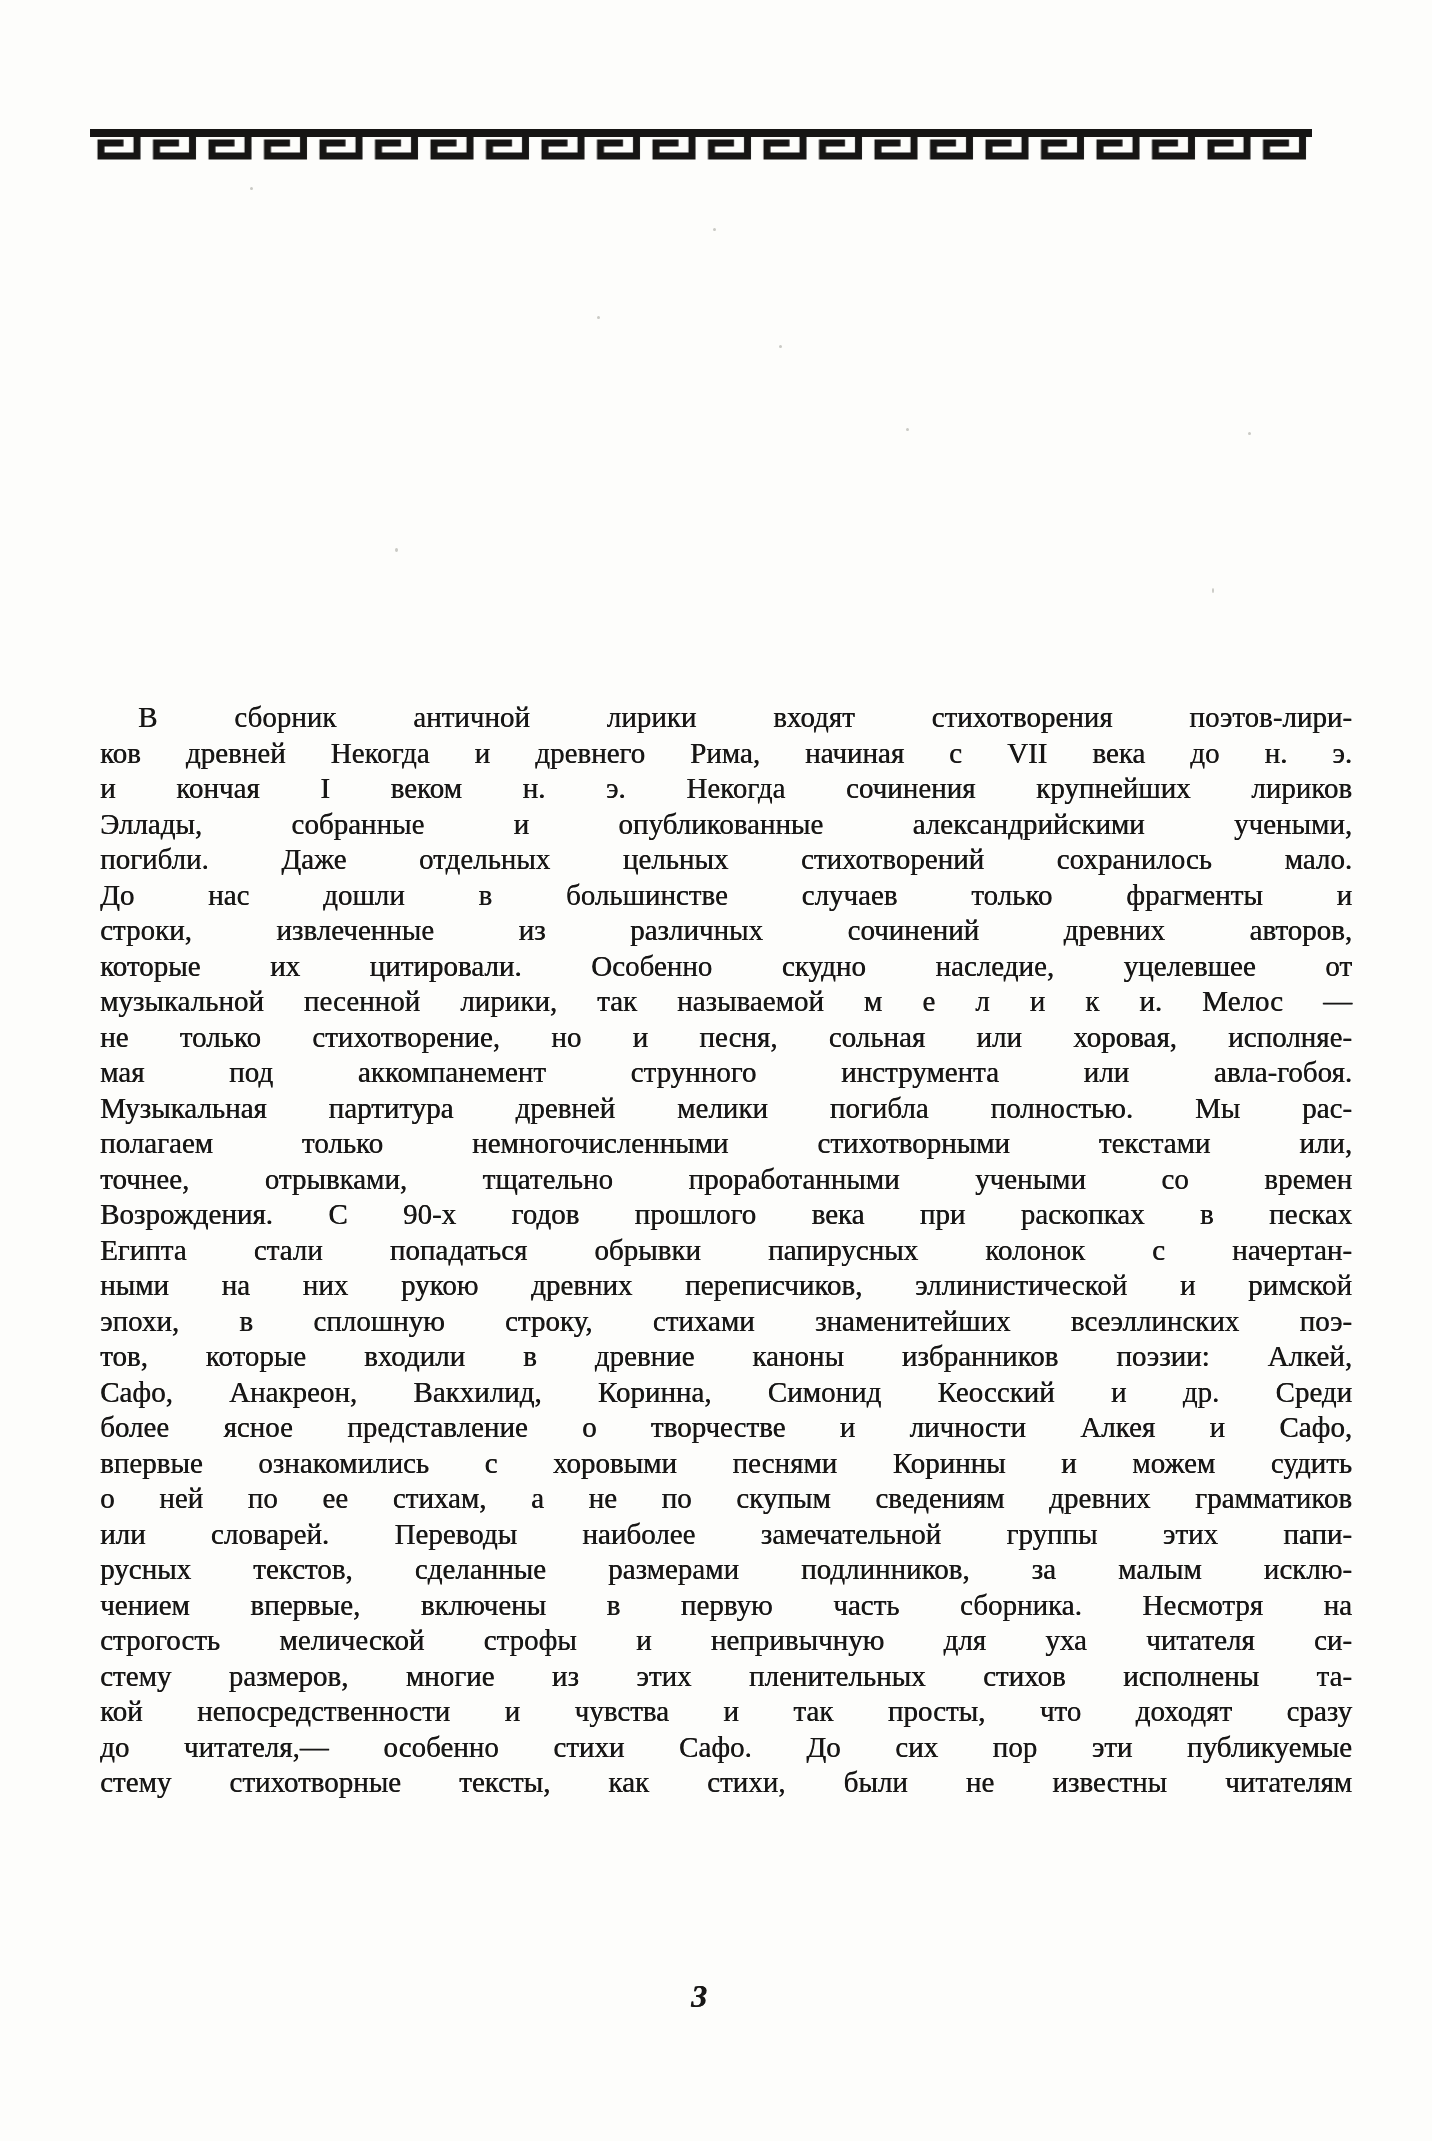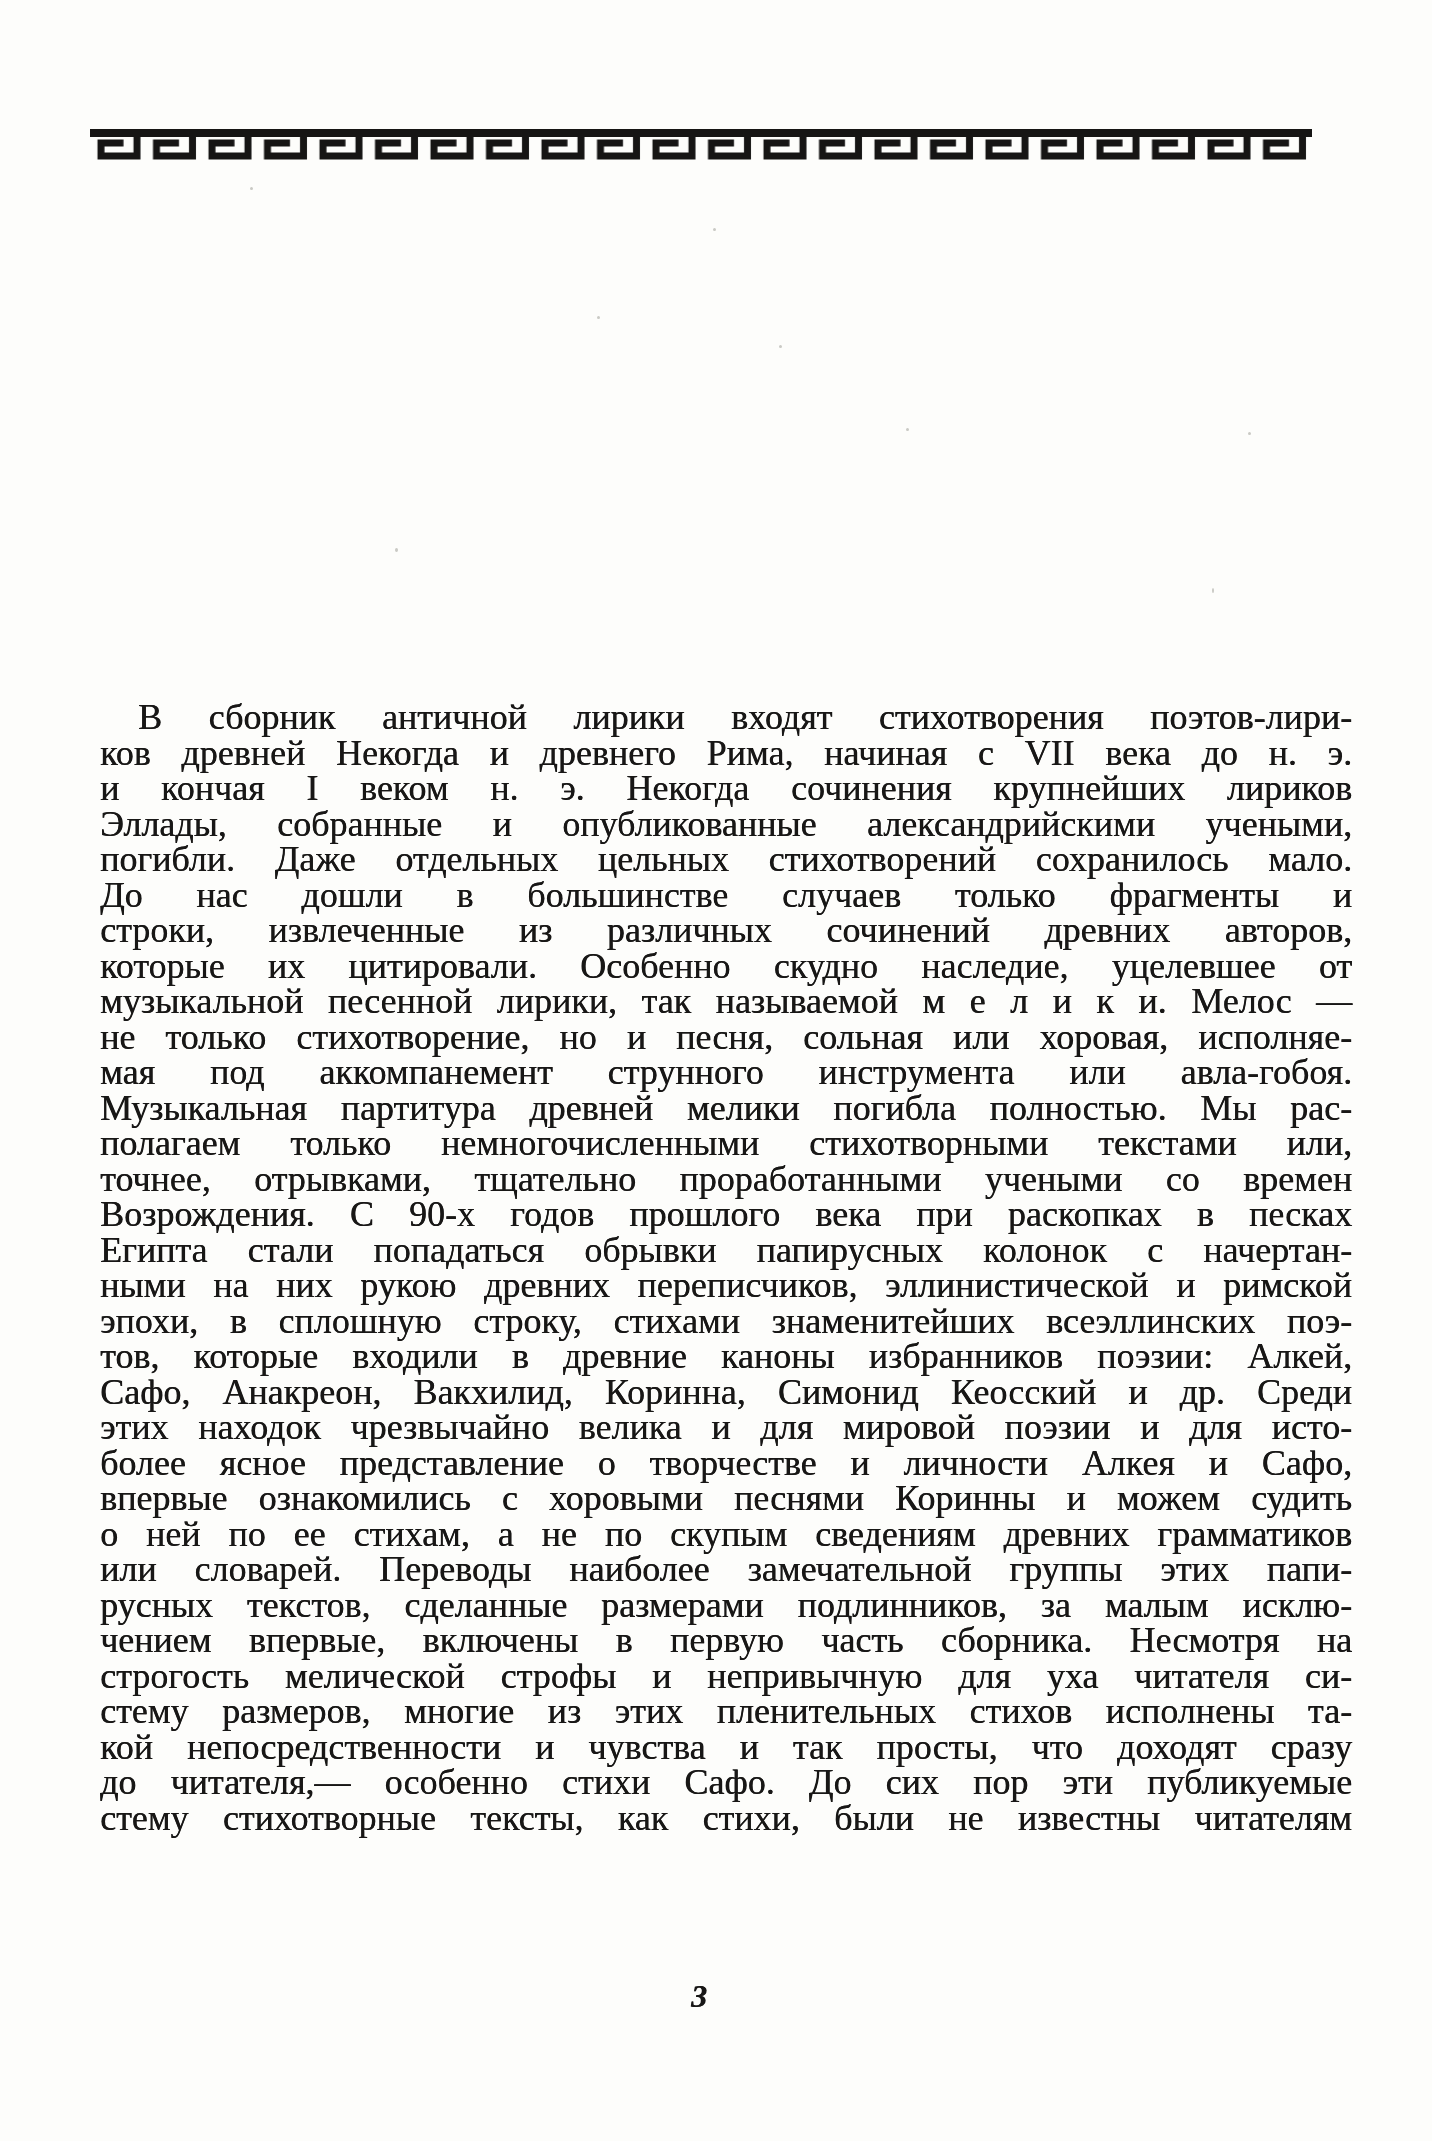--- a/index.html
+++ b/index.html
@@ -17,21 +17,21 @@
     left: 90px;
     top: 126px;
     width: 1222px;
     height: 38px;
   }
   .text-block {
     position: absolute;
     left: 100px;
     top: 700px;
     width: 1252px;
-    font-size: 36px;
+    font-size: 29px;
     line-height: 35.5px;
     text-shadow: 0.4px 0 0 currentColor;
   }
   .ln {
     text-align: justify;
     text-align-last: justify;
     white-space: normal;
     height: 35.5px;
     overflow: visible;
   }
@@ -96,21 +96,20 @@
     <div class="ln">мая под аккомпанемент струнного инструмента или авла-гобоя.</div>
     <div class="ln">Музыкальная партитура древней мелики погибла полностью. Мы рас-</div>
     <div class="ln">полагаем только немногочисленными стихотворными текстами или,</div>
     <div class="ln">точнее, отрывками, тщательно проработанными учеными со времен</div>
     <div class="ln">Возрождения. С 90-х годов прошлого века при раскопках в песках</div>
     <div class="ln">Египта стали попадаться обрывки папирусных колонок с начертан-</div>
     <div class="ln">ными на них рукою древних переписчиков, эллинистической и римской</div>
     <div class="ln">эпохи, в сплошную строку, стихами знаменитейших всеэллинских поэ-</div>
     <div class="ln">тов, которые входили в древние каноны избранников поэзии: Алкей,</div>
     <div class="ln">Сафо, Анакреон, Вакхилид, Коринна, Симонид Кеосский и др. Среди</div>
-    <div class="ln">этих находок чрезвычайно велика и для мировой поэзии и для исто-</div>
     <div class="ln">более ясное представление о творчестве и личности Алкея и Сафо,</div>
     <div class="ln">впервые ознакомились с хоровыми песнями Коринны и можем судить</div>
     <div class="ln">о ней по ее стихам, а не по скупым сведениям древних грамматиков</div>
     <div class="ln">или словарей. Переводы наиболее замечательной группы этих папи-</div>
     <div class="ln">русных текстов, сделанные размерами подлинников, за малым исклю-</div>
     <div class="ln">чением впервые, включены в первую часть сборника. Несмотря на</div>
     <div class="ln">строгость мелической строфы и непривычную для уха читателя си-</div>
     <div class="ln">стему размеров, многие из этих пленительных стихов исполнены та-</div>
     <div class="ln">кой непосредственности и чувства и так просты, что доходят сразу</div>
     <div class="ln">до читателя,— особенно стихи Сафо. До сих пор эти публикуемые</div>

